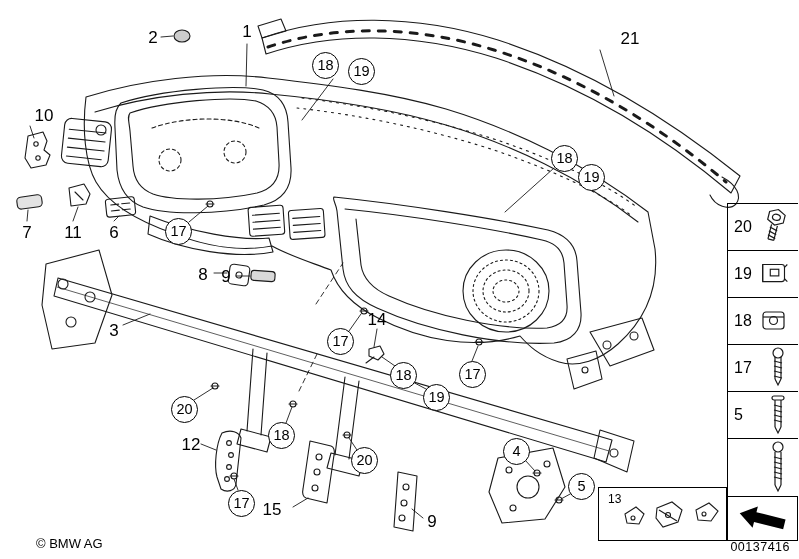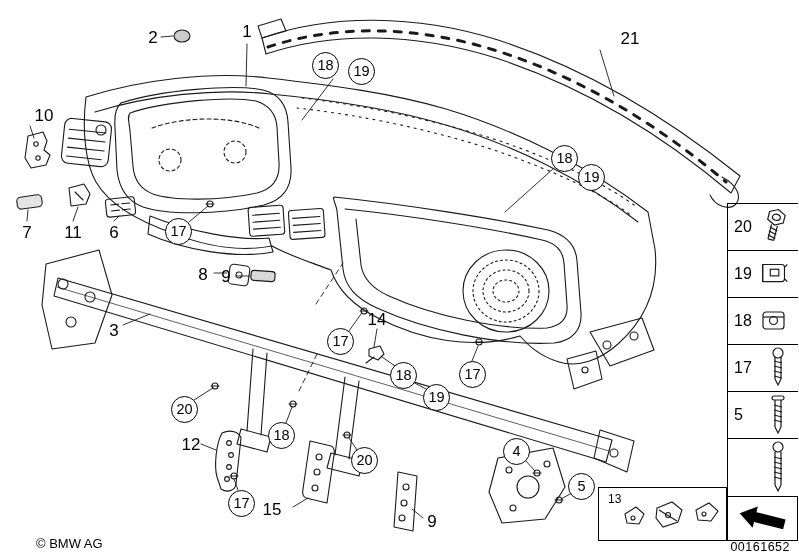--- a/index.html
+++ b/index.html
@@ -301,15 +301,15 @@
           <circle cx="69" cy="27" r="2.5"></circle>
           <path d="M60,22 l18,11"></path>
         <path d="M97,22 l13,-7 l9,8 l-7,10 l-13,-1 z"></path>
           <circle cx="105" cy="26" r="2"></circle>
       </g>
     </svg>
     <span class="num">13</span>
   </div>
 
   <span class="footer-copy">© BMW AG</span>
-  <span class="footer-num">00161652</span>
+  <span class="footer-num">00137416</span>
 
 </div>
 
 </body></html>

